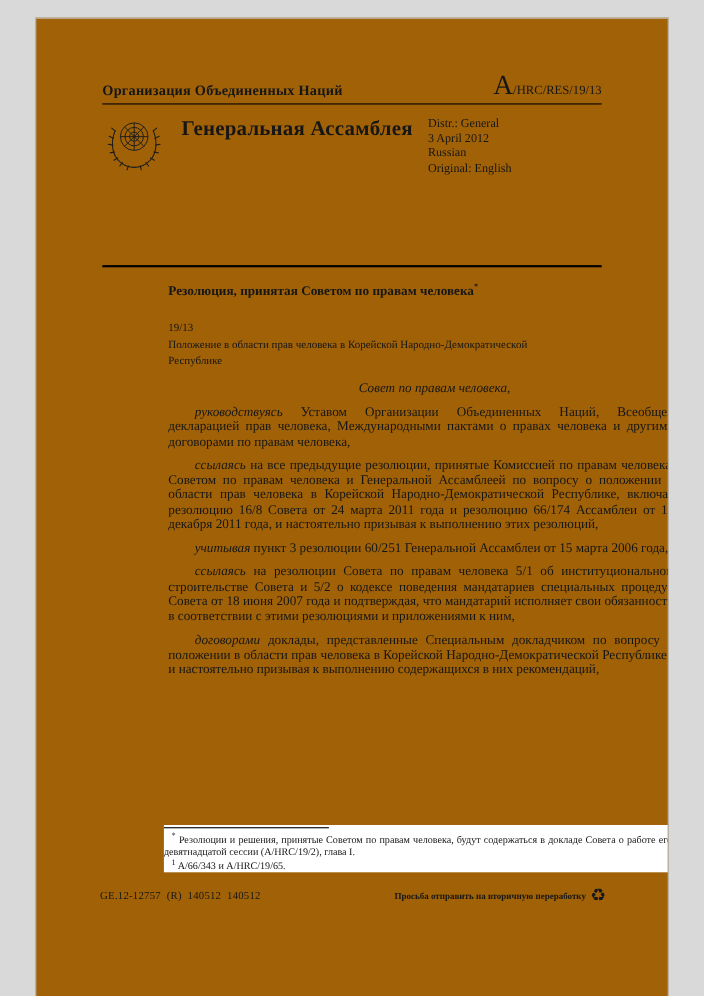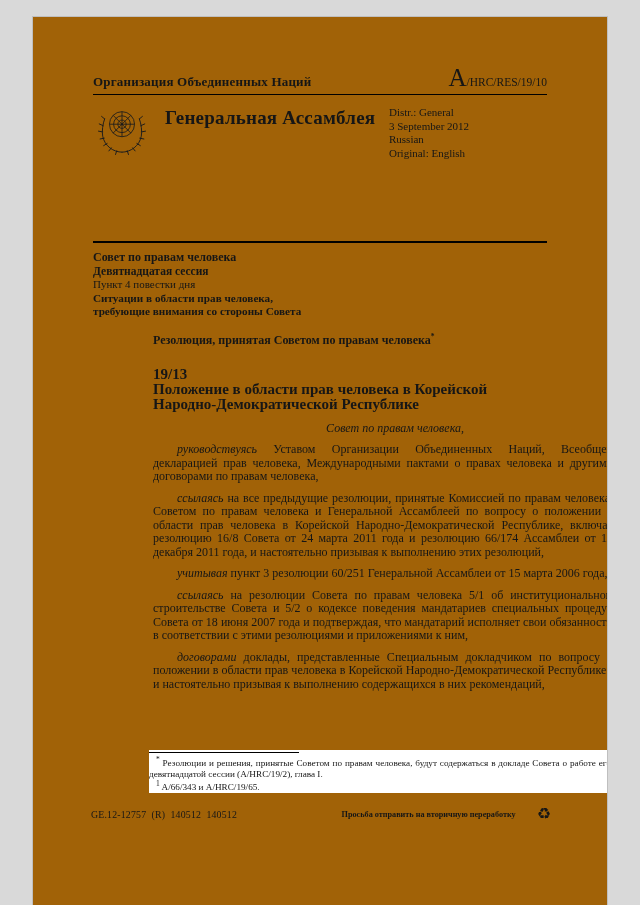--- a/index.html
+++ b/index.html
@@ -31,21 +31,21 @@
 
   
   .session { margin-top:8px; font-size:11px; line-height:13.5px; }
   .session .council { font-size:12px; font-weight:bold; }
   .session .sess { font-size:11.5px; font-weight:bold; }
   .session .agenda-title { font-size:11.2px; font-weight:bold; }
 
   
   .res-heading { margin:14px 0 0 60px; font-size:12px; font-weight:bold; }
   .res-block { margin:19px 0 0 60px; }
-  .res-number, .res-title { font-size:15px; font-weight:bold; line-height:15px; }
+  .res-number, .res-title { font-size:10px; font-weight:normal; line-height:15px; }
   .res-title { max-width:345px; }
 
   
   .body-text { margin-left:60px; width:460px; font-size:12px; line-height:13.5px; text-align:justify; }
   .opening { margin-top:10px; font-style:italic; text-indent:24px; text-align:center; }
   .para { margin-top:8px; text-indent:24px; }
   .para .lead { font-style:italic; }
   sup { font-size:7.5px; vertical-align:super; line-height:0; }
 
   
@@ -55,34 +55,34 @@
   }
   .fn-sep { width:150px; border-top:1px solid #000; margin-bottom:5px; }
   .footnote { text-indent:7px; margin-top:1px; text-align:justify; }
 
   
   .footer {
     position:absolute; left:58px; right:56px; top:789px;
     display:flex; justify-content:space-between; align-items:center;
   }
   .doc-id { font-size:9.8px; letter-spacing:.2px; white-space:pre; }
-  .recycle { display:flex; align-items:center; gap:21px; font-size:8.2px; font-weight:bold; }
+  .recycle { display:flex; align-items:center; gap:4px; font-size:8.2px; font-weight:bold; }
   .recycle-icon { font-family:"DejaVu Sans", sans-serif; font-size:16px; line-height:1; font-weight:normal; }
 </style>
 </head>
 <body>
 
 <div class="page">
   <div class="content">
 
     <div class="header-row">
       <div class="org-name">Организация Объединенных Наций</div>
       <div class="doc-symbol">
         <span class="big">A</span>
-          <span class="rest">/HRC/RES/19/10</span>
+          <span class="rest">/HRC/RES/19/13</span>
       </div>
     </div>
 
     <div class="masthead">
       <div class="emblem-wrap">
         <svg width="54" height="56" viewBox="0 0 56 58">
           <g fill="none" stroke="#1c1c1c" stroke-width="0.9">
             <circle cx="28" cy="23" r="13"></circle>
             <circle cx="28" cy="23" r="8.7"></circle>
             <circle cx="28" cy="23" r="4.3"></circle>
@@ -108,35 +108,28 @@
             <path d="M46.4,37.5 l4.3,0.8"></path>
             <path d="M43.4,43 l3.6,2.2"></path>
             <path d="M39,47.5 l2.6,3.2"></path>
             <path d="M33.5,50.6 l1.2,3.8"></path>
           </g>
         </svg>
       </div>
       <div class="masthead-title">Генеральная Ассамблея</div>
       <div class="distr">
         <div>Distr.: General</div>
-        <div>3 September 2012</div>
+        <div>3 April 2012</div>
         <div>Russian</div>
         <div>Original: English</div>
       </div>
     </div>
 
     <div class="thick-rule"></div>
 
-    <div class="session">
-      <div class="council">Совет по правам человека</div>
-      <div class="sess">Девятнадцатая сессия</div>
-      <div>Пункт 4 повестки дня</div>
-      <div class="agenda-title">Ситуации в области прав человека,</div>
-      <div class="agenda-title">требующие внимания со стороны Совета</div>
-    </div>
 
     <div class="res-heading">
       <span>Резолюция, принятая Советом по правам человека</span><sup>*</sup>
     </div>
 
     <div class="res-block">
       <div class="res-number">19/13</div>
       <div class="res-title">Положение в области прав человека в Корейской Народно-Демократической Республике</div>
     </div>
 

